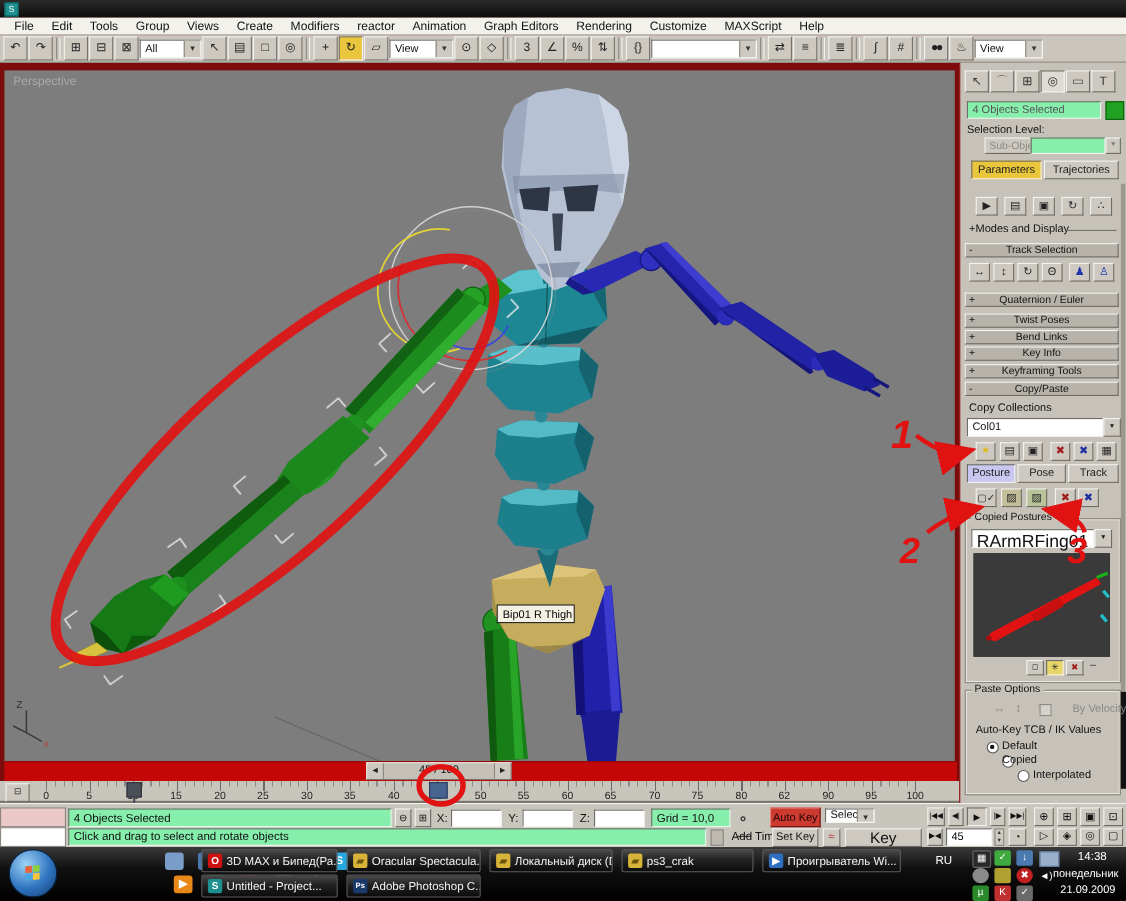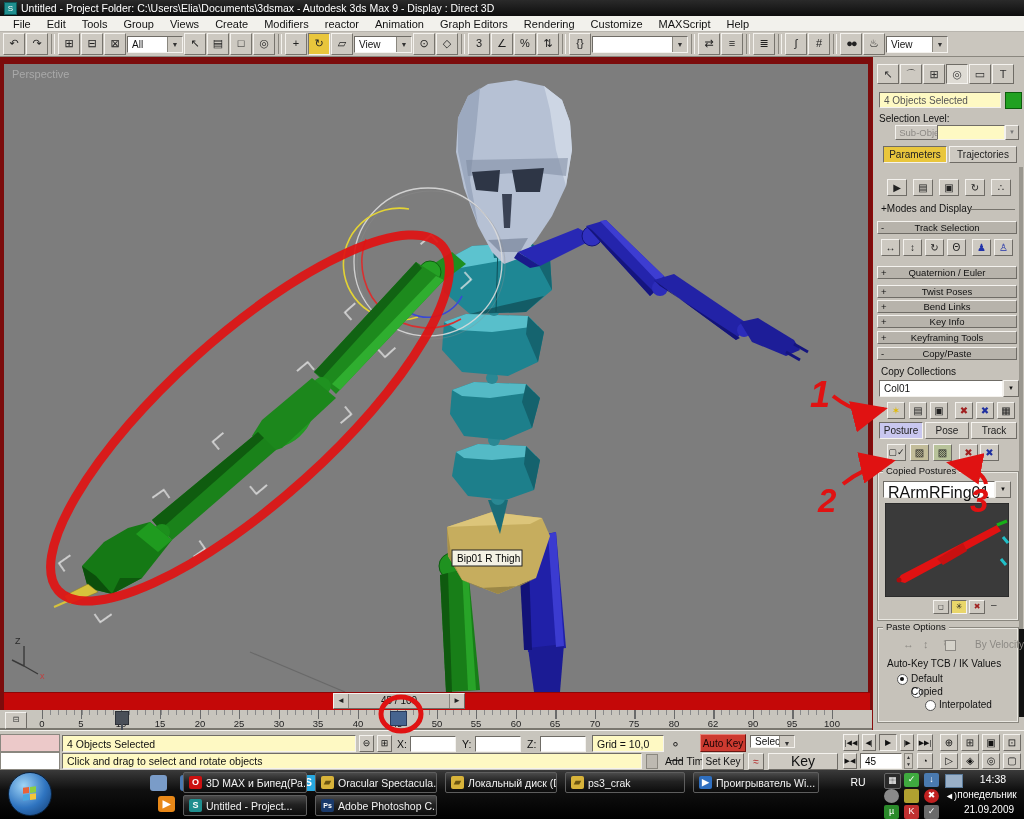--- a/index.html
+++ b/index.html
@@ -29,21 +29,21 @@
   #ruler{left:0;top:710px;width:872px;height:20px;background:#c8c5bd;border-bottom:2px solid #7a776f;box-sizing:border-box;}
   .tick1{left:42px;top:0;width:798px;height:5px;background:repeating-linear-gradient(to right,#8a8a8a 0 1px,transparent 1px 7.9px);}
   .tick2{left:42px;top:0;width:798px;height:9px;background:repeating-linear-gradient(to right,#6a6a6a 0 1px,transparent 1px 39.5px);}
   .tlabel{top:8px;width:18px;text-align:center;font-size:9.5px;color:#222;}
   #keymark{left:115px;top:1px;width:12px;height:12px;background:#4a4f58;border:1px solid #2e3138;}
   #keymark:after{content:"";position:absolute;left:5px;top:12px;width:2px;height:6px;background:#4a4f58;}
   #curframe{left:390px;top:1px;width:15px;height:13px;background:#46648f;border:1px solid #2a3a5a;}
   
   #statusbar{left:0;top:730px;width:1024px;height:40px;background:#c8c5bd;border-top:1px solid #f4f2ee;box-sizing:border-box;font-size:10.5px;color:#111;}
   .sunken{background:#fff;border:1px solid;border-color:#6f6c66 #f4f2ee #f4f2ee #6f6c66;box-sizing:border-box;}
-  .panelf{background:#fef9c3;border:1px solid;border-color:#6f6c66 #f4f2ee #f4f2ee #6f6c66;box-sizing:border-box;}
+  .panelf{background:#86efac;border:1px solid;border-color:#6f6c66 #f4f2ee #f4f2ee #6f6c66;box-sizing:border-box;}
   .sbtn{background:#cdc9c1;border:1px solid;border-color:#f4f2ee #6f6c66 #6f6c66 #f4f2ee;box-sizing:border-box;text-align:center;}
   .xyz{width:46px;height:16px;font-size:10px;border:1px solid;border-color:#6f6c66 #f4f2ee #f4f2ee #6f6c66;background:#fff;box-sizing:border-box;font-family:"Liberation Sans",sans-serif;}
   
   #panel{left:872px;top:57px;width:152px;height:673px;background:#c6c2ba;border-left:1px solid #8a0b0b;box-sizing:border-box;font-size:10px;color:#111;}
   .ptab{width:22px;height:20px;background:#cdc9c1;border:1px solid;border-color:#f4f2ee #6f6c66 #6f6c66 #f4f2ee;text-align:center;line-height:18px;font-size:11px;color:#333;box-sizing:border-box;}
   .ptab.on{background:#dedbd4;border-color:#6f6c66 #f4f2ee #f4f2ee #6f6c66;}
   .rbar{left:4px;width:140px;height:13px;background:#b7b3ab;border:1px solid;border-color:#f4f2ee #6f6c66 #6f6c66 #f4f2ee;font-size:9.5px;line-height:12px;text-align:center;color:#111;box-sizing:border-box;}
   .rbar .sgn{position:absolute;left:3px;top:0;}
   .ib{height:17px;background:#cdc9c1;border:1px solid;border-color:#f4f2ee #6f6c66 #6f6c66 #f4f2ee;font-size:10px;line-height:15px;text-align:center;color:#222;box-sizing:border-box;}
   .grp{border:1px solid #8a877f;box-shadow:inset 0 0 0 1px #eae8e2;}
@@ -63,21 +63,20 @@
   .traytxt{color:#fff;font-size:10.5px;text-align:center;}
   svg text{font-family:"Liberation Sans",sans-serif;}
 </style>
 </head>
 <body>
 
 <div id="screen" class="nosel">
 
   <div id="titlebar" class="a">
     <span class="a" style="left:4px;top:2px;width:11px;height:11px;background:#1f8f8f;border:1px solid #0c5a5a;color:#fff;font-size:8px;line-height:11px;text-align:center;">S</span>
-    <span class="a" style="left:21px;top:2px;white-space:nowrap;">Untitled     - Project Folder: C:\Users\Elia\Documents\3dsmax     - Autodesk 3ds Max 9     - Display : Direct 3D</span>
   </div>
 
   <div id="menubar" class="a">
     <span class="menuitem">File</span>
     <span class="menuitem">Edit</span>
     <span class="menuitem">Tools</span>
     <span class="menuitem">Group</span>
     <span class="menuitem">Views</span>
     <span class="menuitem">Create</span>
     <span class="menuitem">Modifiers</span>

